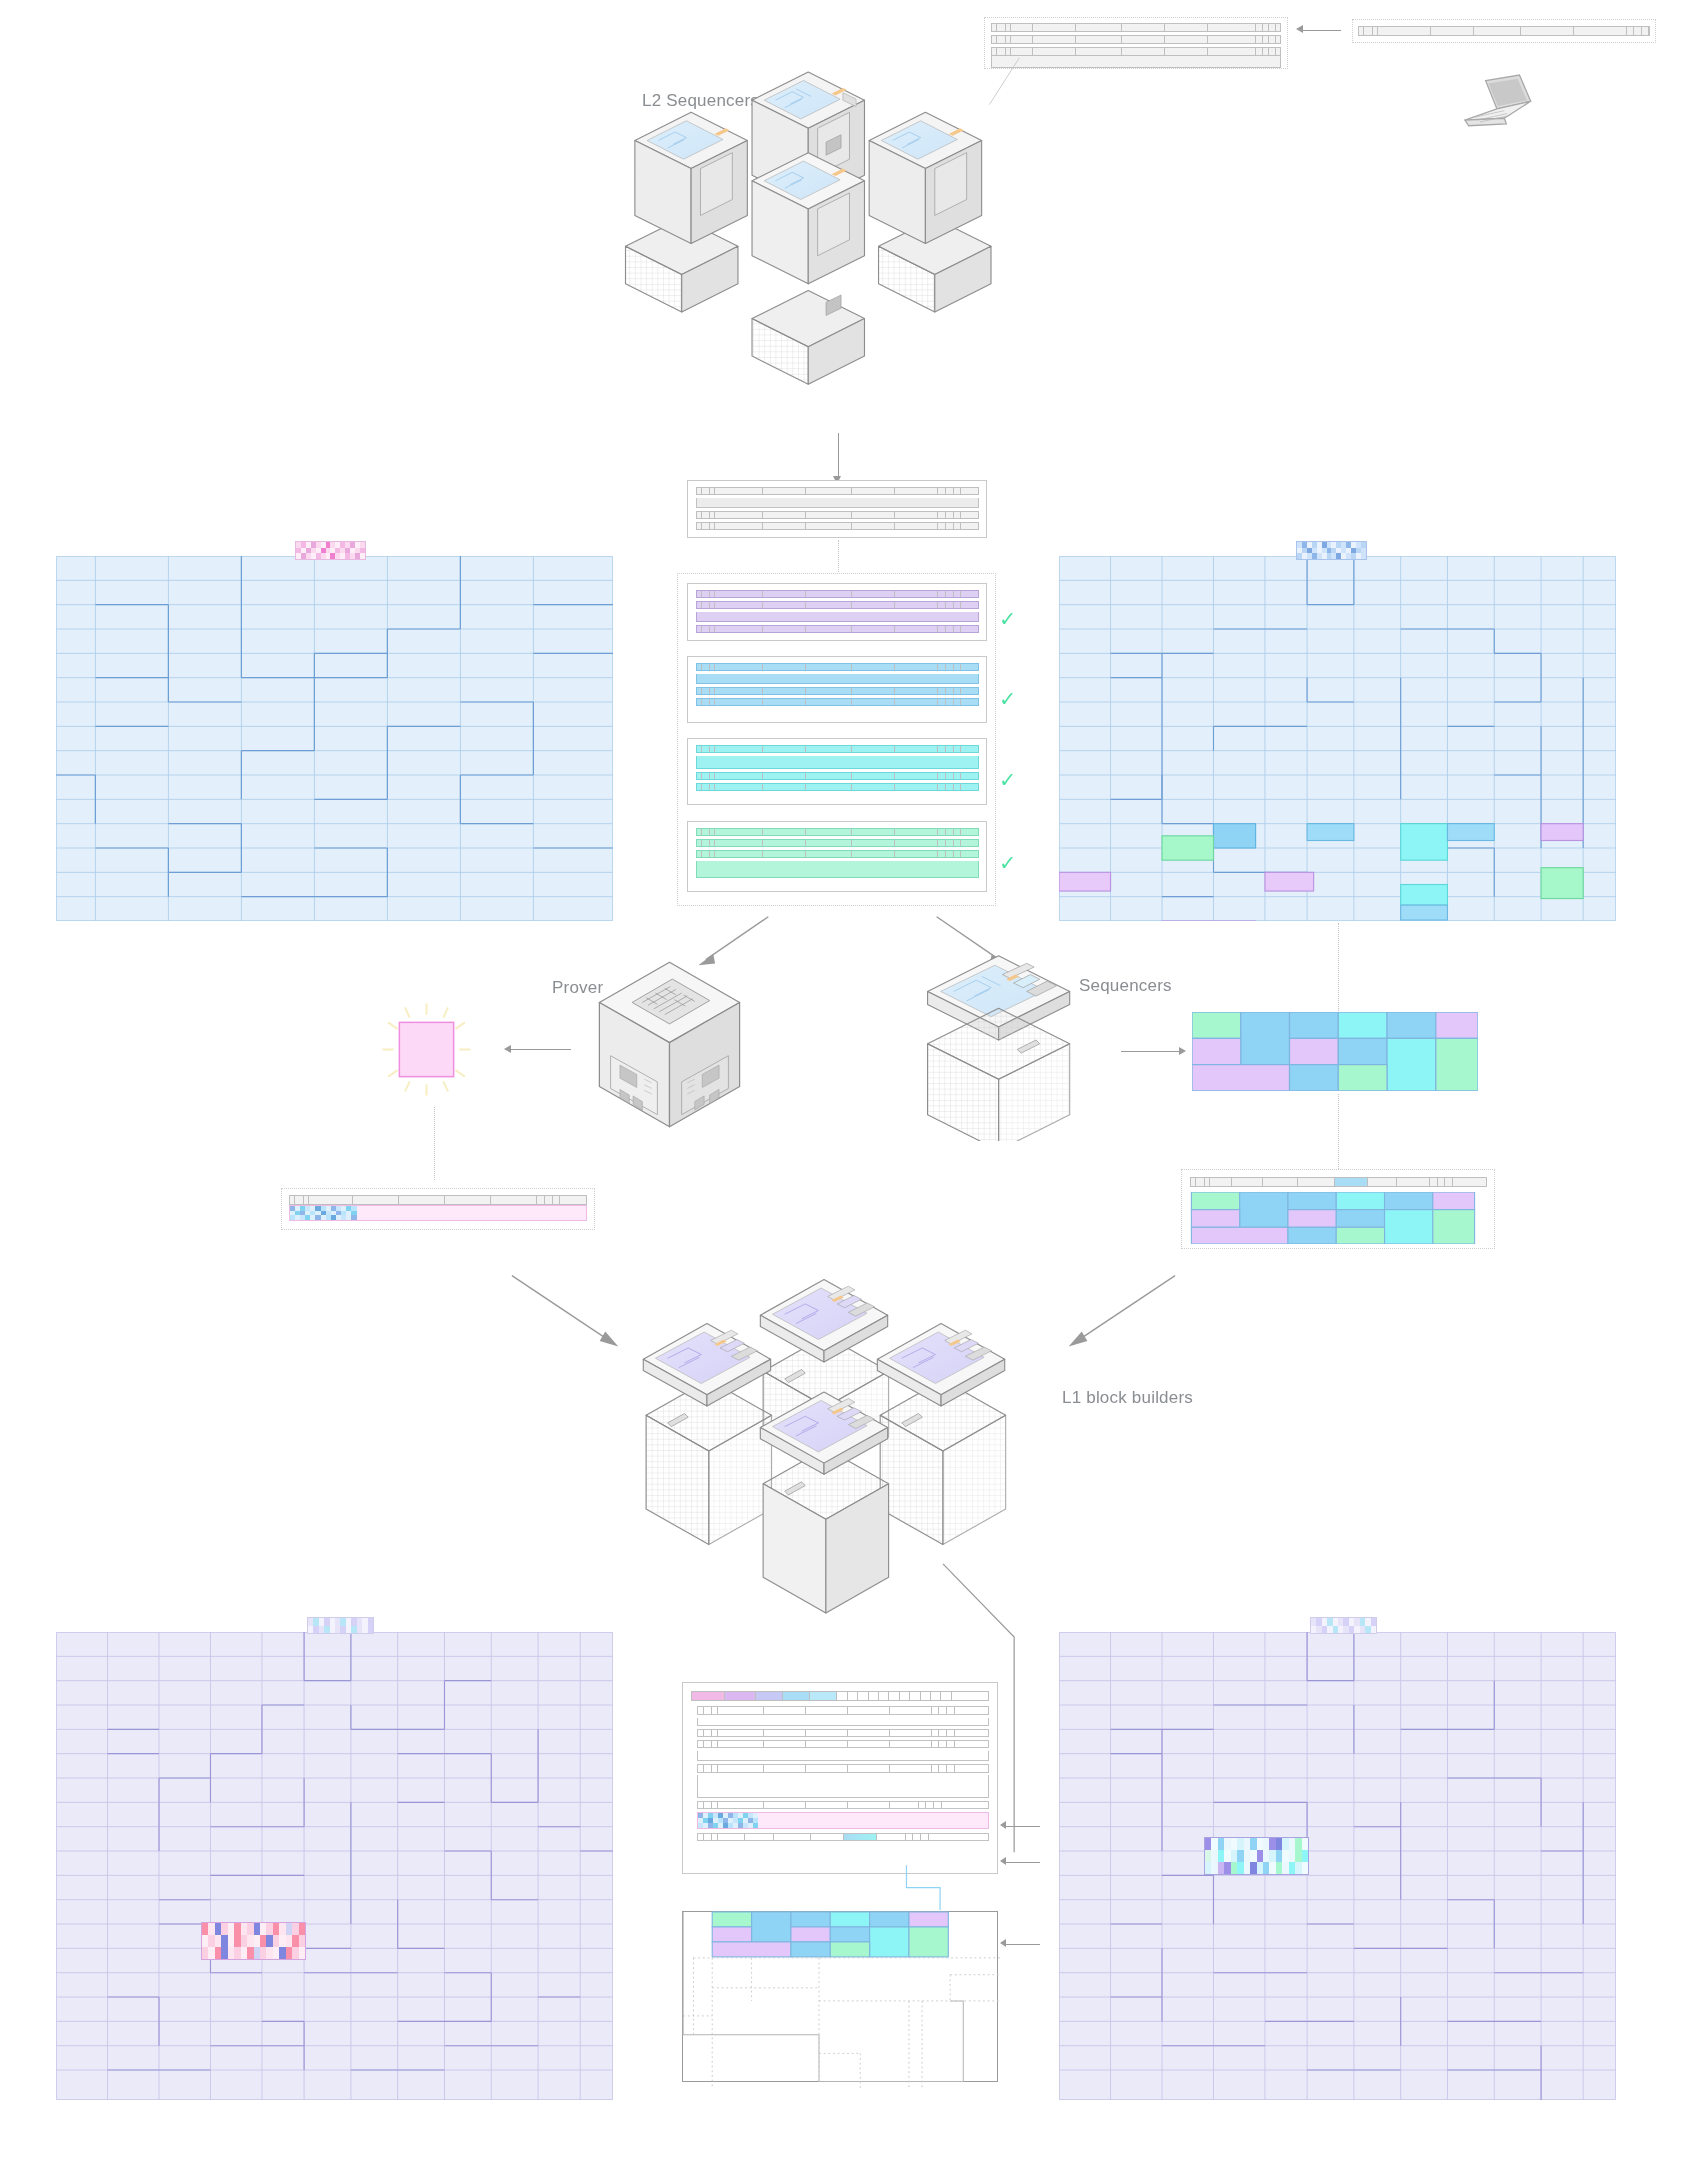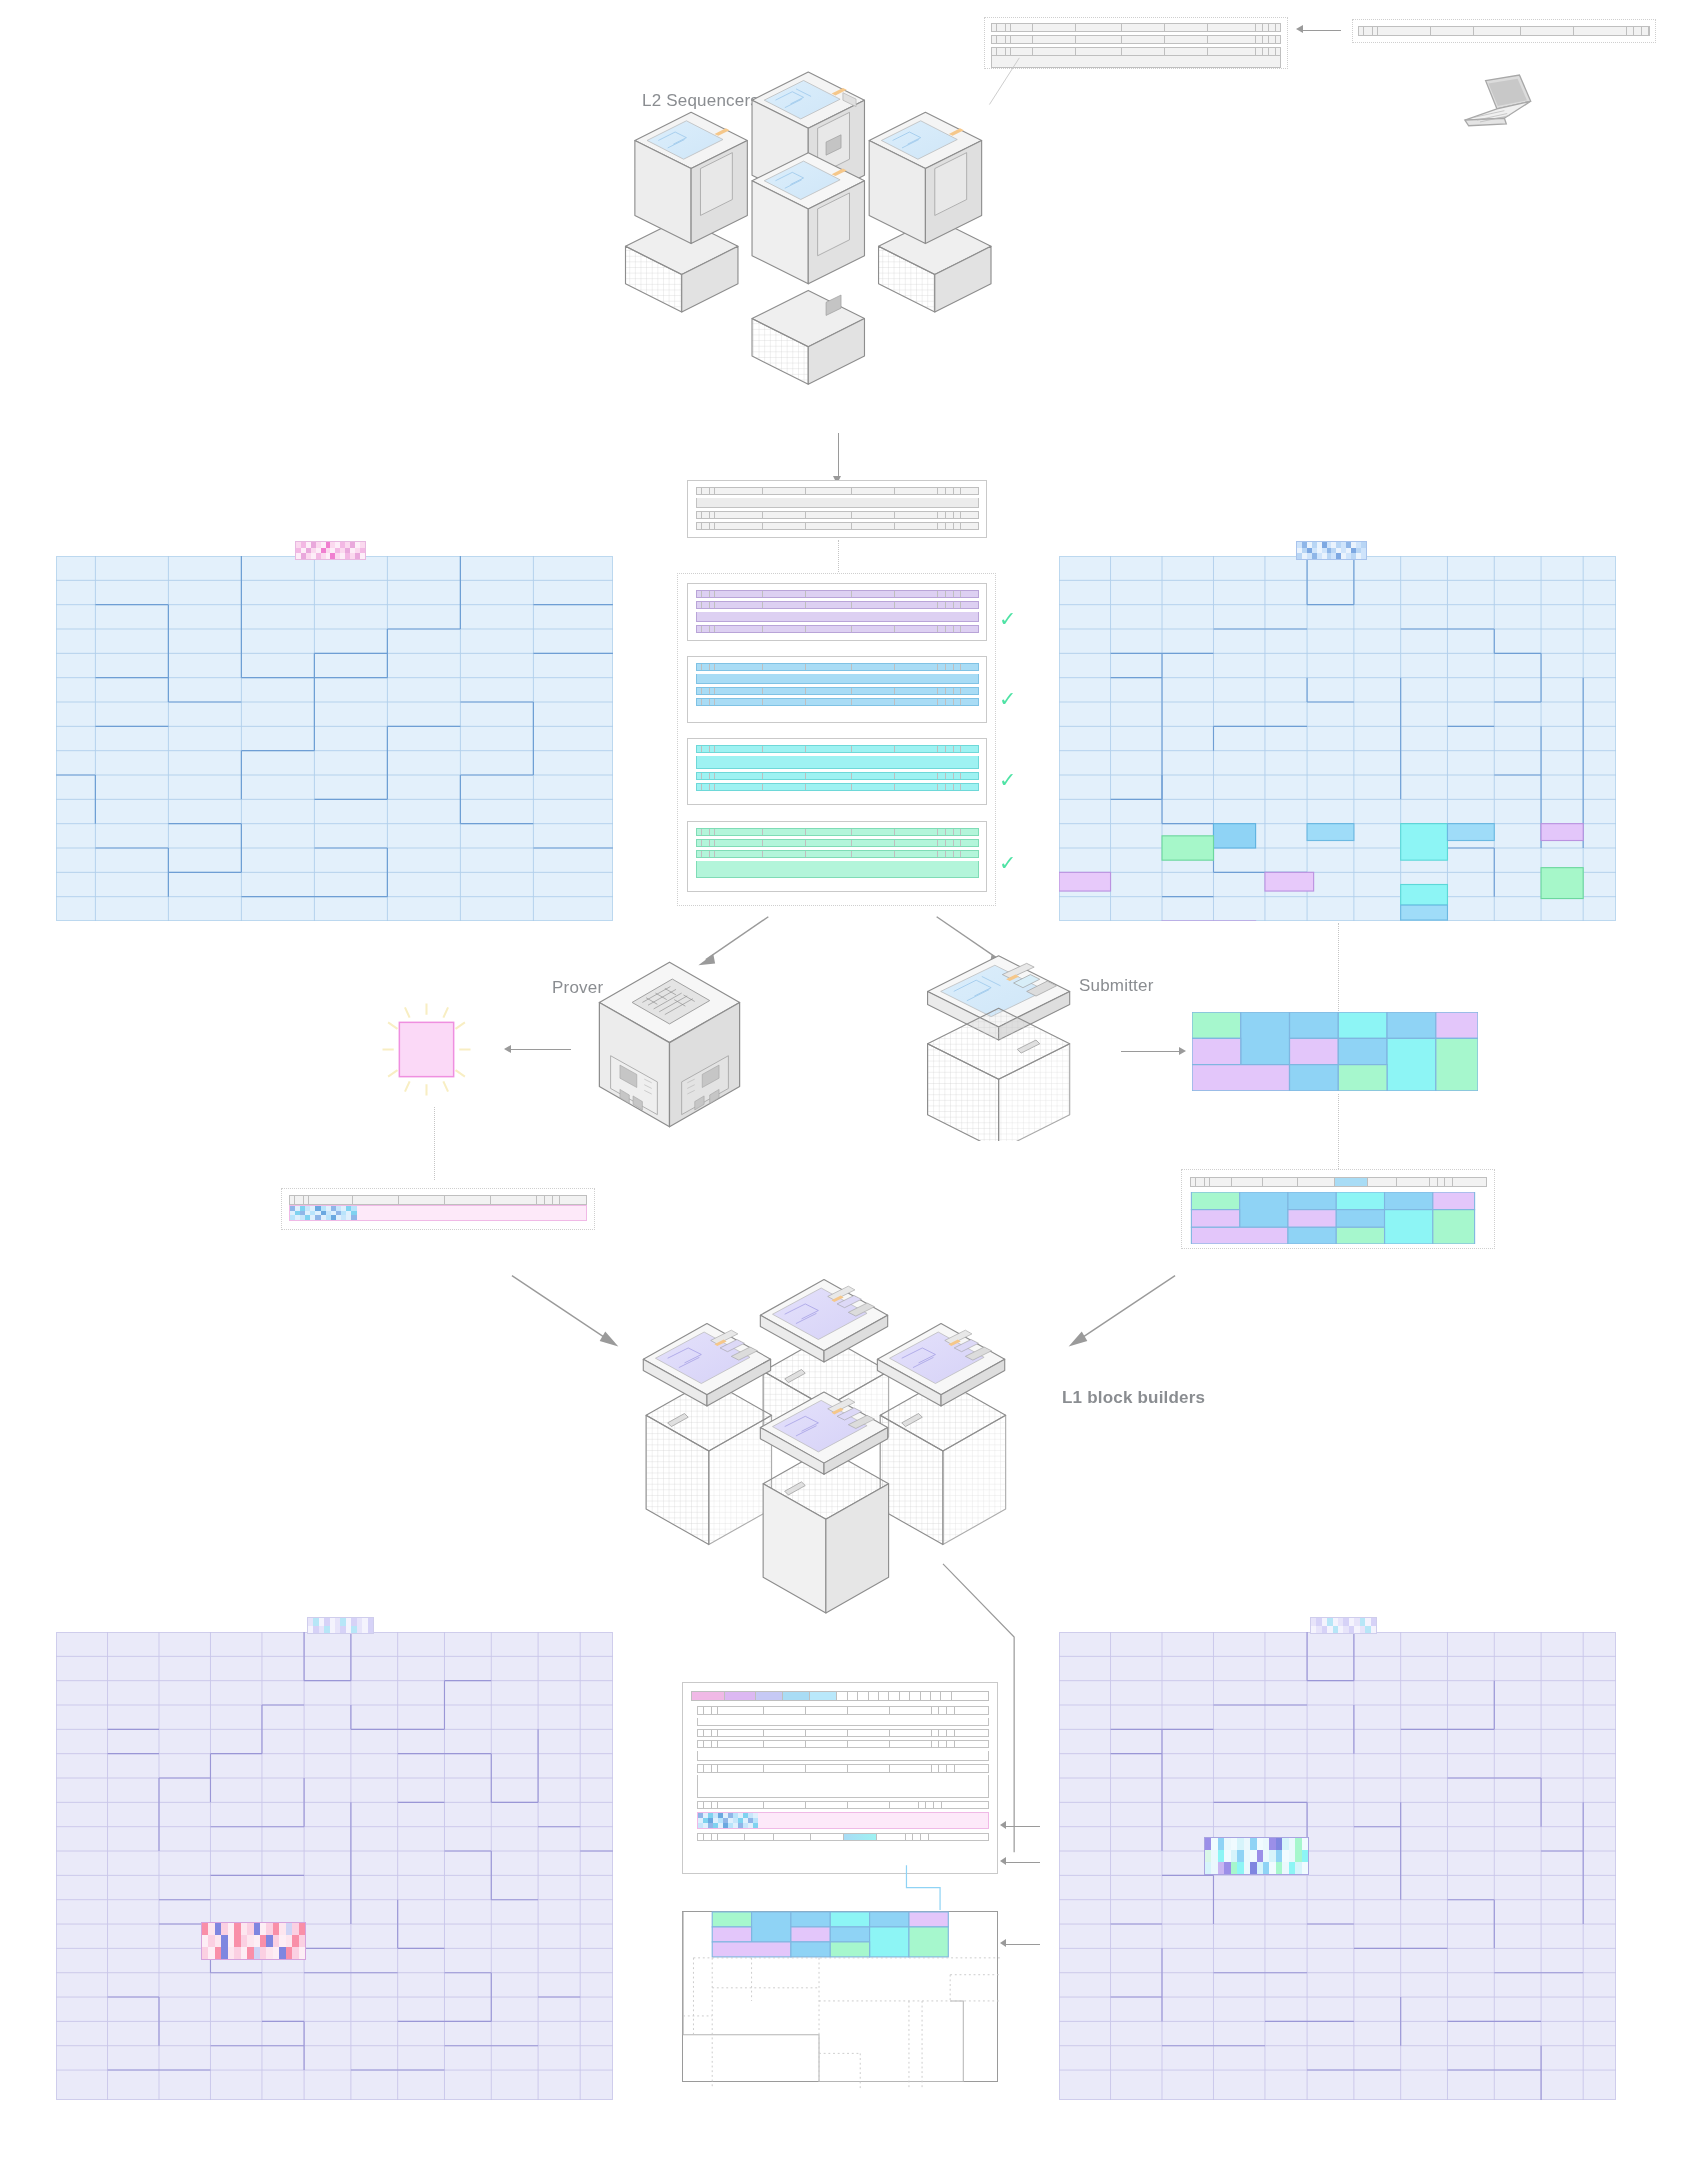--- a/index.html
+++ b/index.html
@@ -738,21 +738,21 @@
           <s style="background:#b9e4fb"></s>
         <s style="background:#6aa8e0"></s>
           <s style="background:#dff0fd"></s>
           <s style="background:#c7e6fb"></s>
           <s style="background:#dff0fd"></s>
         <s style="background:#8fb6e8"></s>
       </div>
     </div>
   </div>
 
-  <div class="label abs" style="left:1079px;top:976px;">Submitter</div>
+  <div class="label abs" style="left:1079px;top:976px;">Sequencers</div>
 
   <svg class="iso" style="left:916px;top:954px;" width="169" height="187" viewBox="0 0 180 200">
     <defs>
       <pattern id="mesh2" width="6" height="6" patternUnits="userSpaceOnUse">
         <path d="M0 0 L6 0 M0 0 L0 6" stroke="#c7c7c7" stroke-width="0.6" fill="none"></path>
       </pattern>
       <linearGradient id="sb" x1="0" y1="0" x2="1" y2="1">
         <stop offset="0%" stop-color="#dceefb"></stop>
           <stop offset="100%" stop-color="#cfe6f8"></stop>
       </linearGradient>
@@ -844,21 +844,21 @@
 
   <svg class="abs" style="left:506px;top:1270px;" width="122" height="84" viewBox="0 0 130 90">
     <path d="M6 6 L108 74" stroke="#9a9a9a" stroke-width="1.5" fill="none"></path>
     <path d="M120 82 L100 76 L106 66 Z" fill="#9a9a9a"></path>
   </svg>
   <svg class="abs" style="left:1059px;top:1270px;" width="122" height="84" viewBox="0 0 130 90">
     <path d="M124 6 L22 74" stroke="#9a9a9a" stroke-width="1.5" fill="none"></path>
     <path d="M10 82 L30 76 L24 66 Z" fill="#9a9a9a"></path>
   </svg>
 
-  <div class="label abs" style="left:1062px;top:1388px;font-weight:bold;">L1 block builders</div>
+  <div class="label abs" style="left:1062px;top:1388px;">L1 block builders</div>
 
   <svg class="iso" style="left:618px;top:1270px;" width="412" height="375" viewBox="0 0 440 400">
     <defs>
       <pattern id="mesh3" width="6" height="6" patternUnits="userSpaceOnUse">
         <path d="M0 0 L6 0 M0 0 L0 6" stroke="#c7c7c7" stroke-width="0.6" fill="none"></path>
       </pattern>
       <linearGradient id="pp" x1="0" y1="0" x2="1" y2="1">
         <stop offset="0%" stop-color="#e4e1fb"></stop>
           <stop offset="100%" stop-color="#d6d2f7"></stop>
       </linearGradient>

